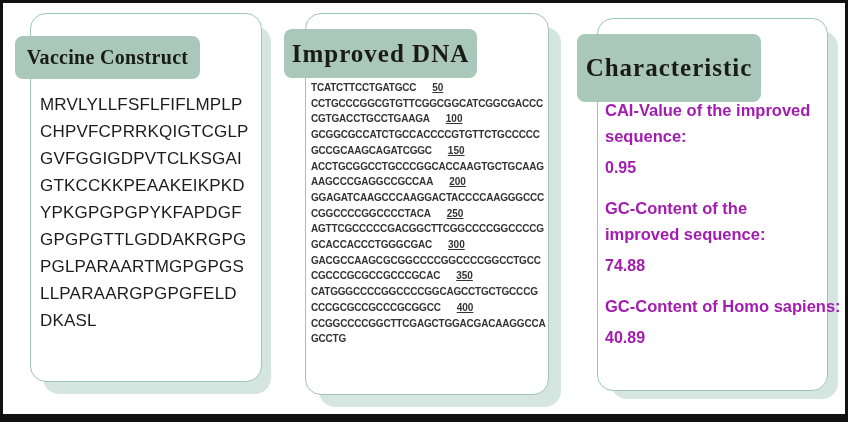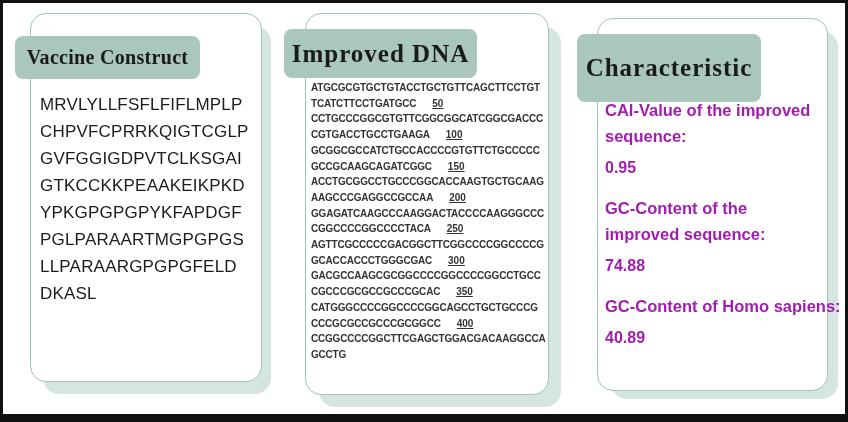--- a/index.html
+++ b/index.html
@@ -87,32 +87,32 @@
   <div class="card" style="left:27px;top:10px;width:230px;height:367px;"></div>
   <div class="badge small" style="left:12px;top:33px;width:185px;height:43px;">
     <span>Vaccine Construct</span>
   </div>
   <div class="protein-block">
     <div class="protein-line">MRVLYLLFSFLFIFLMPLP</div>
     <div class="protein-line">CHPVFCPRRKQIGTCGLP</div>
     <div class="protein-line">GVFGGIGDPVTCLKSGAI</div>
     <div class="protein-line">GTKCCKKPEAAKEIKPKD</div>
     <div class="protein-line">YPKGPGPGPYKFAPDGF</div>
+    <div class="protein-line">GPGPGTTLGDDAKRGPG</div>
     <div class="protein-line">PGLPARAARTMGPGPGS</div>
     <div class="protein-line">LLPARAARGPGPGFELD</div>
     <div class="protein-line">DKASL</div>
   </div>
 
   <div class="shadow" style="left:316px;top:24px;width:242px;height:380px;"></div>
   <div class="card" style="left:302px;top:10px;width:242px;height:380px;"></div>
   <div class="badge large" style="left:281px;top:26px;width:193px;height:49px;">
     <span>Improved DNA</span>
   </div>
   <div class="dna-block">
-    <div class="dna-line"><span>ATGCGCGTGCTGTACCTGCTGTTCAGCTTCCTGT</span><span class="pos"></span></div>
     <div class="dna-line"><span>TCATCTTCCTGATGCC</span><span class="pos">50</span></div>
     <div class="dna-line"><span>CCTGCCCGGCGTGTTCGGCGGCATCGGCGACCC</span><span class="pos"></span></div>
     <div class="dna-line"><span>CGTGACCTGCCTGAAGA</span><span class="pos">100</span></div>
     <div class="dna-line"><span>GCGGCGCCATCTGCCACCCCGTGTTCTGCCCCC</span><span class="pos"></span></div>
     <div class="dna-line"><span>GCCGCAAGCAGATCGGC</span><span class="pos">150</span></div>
     <div class="dna-line"><span>ACCTGCGGCCTGCCCGGCACCAAGTGCTGCAAG</span><span class="pos"></span></div>
     <div class="dna-line"><span>AAGCCCGAGGCCGCCAA</span><span class="pos">200</span></div>
     <div class="dna-line"><span>GGAGATCAAGCCCAAGGACTACCCCAAGGGCCC</span><span class="pos"></span></div>
     <div class="dna-line"><span>CGGCCCCGGCCCCTACA</span><span class="pos">250</span></div>
     <div class="dna-line"><span>AGTTCGCCCCCGACGGCTTCGGCCCCGGCCCCG</span><span class="pos"></span></div>

